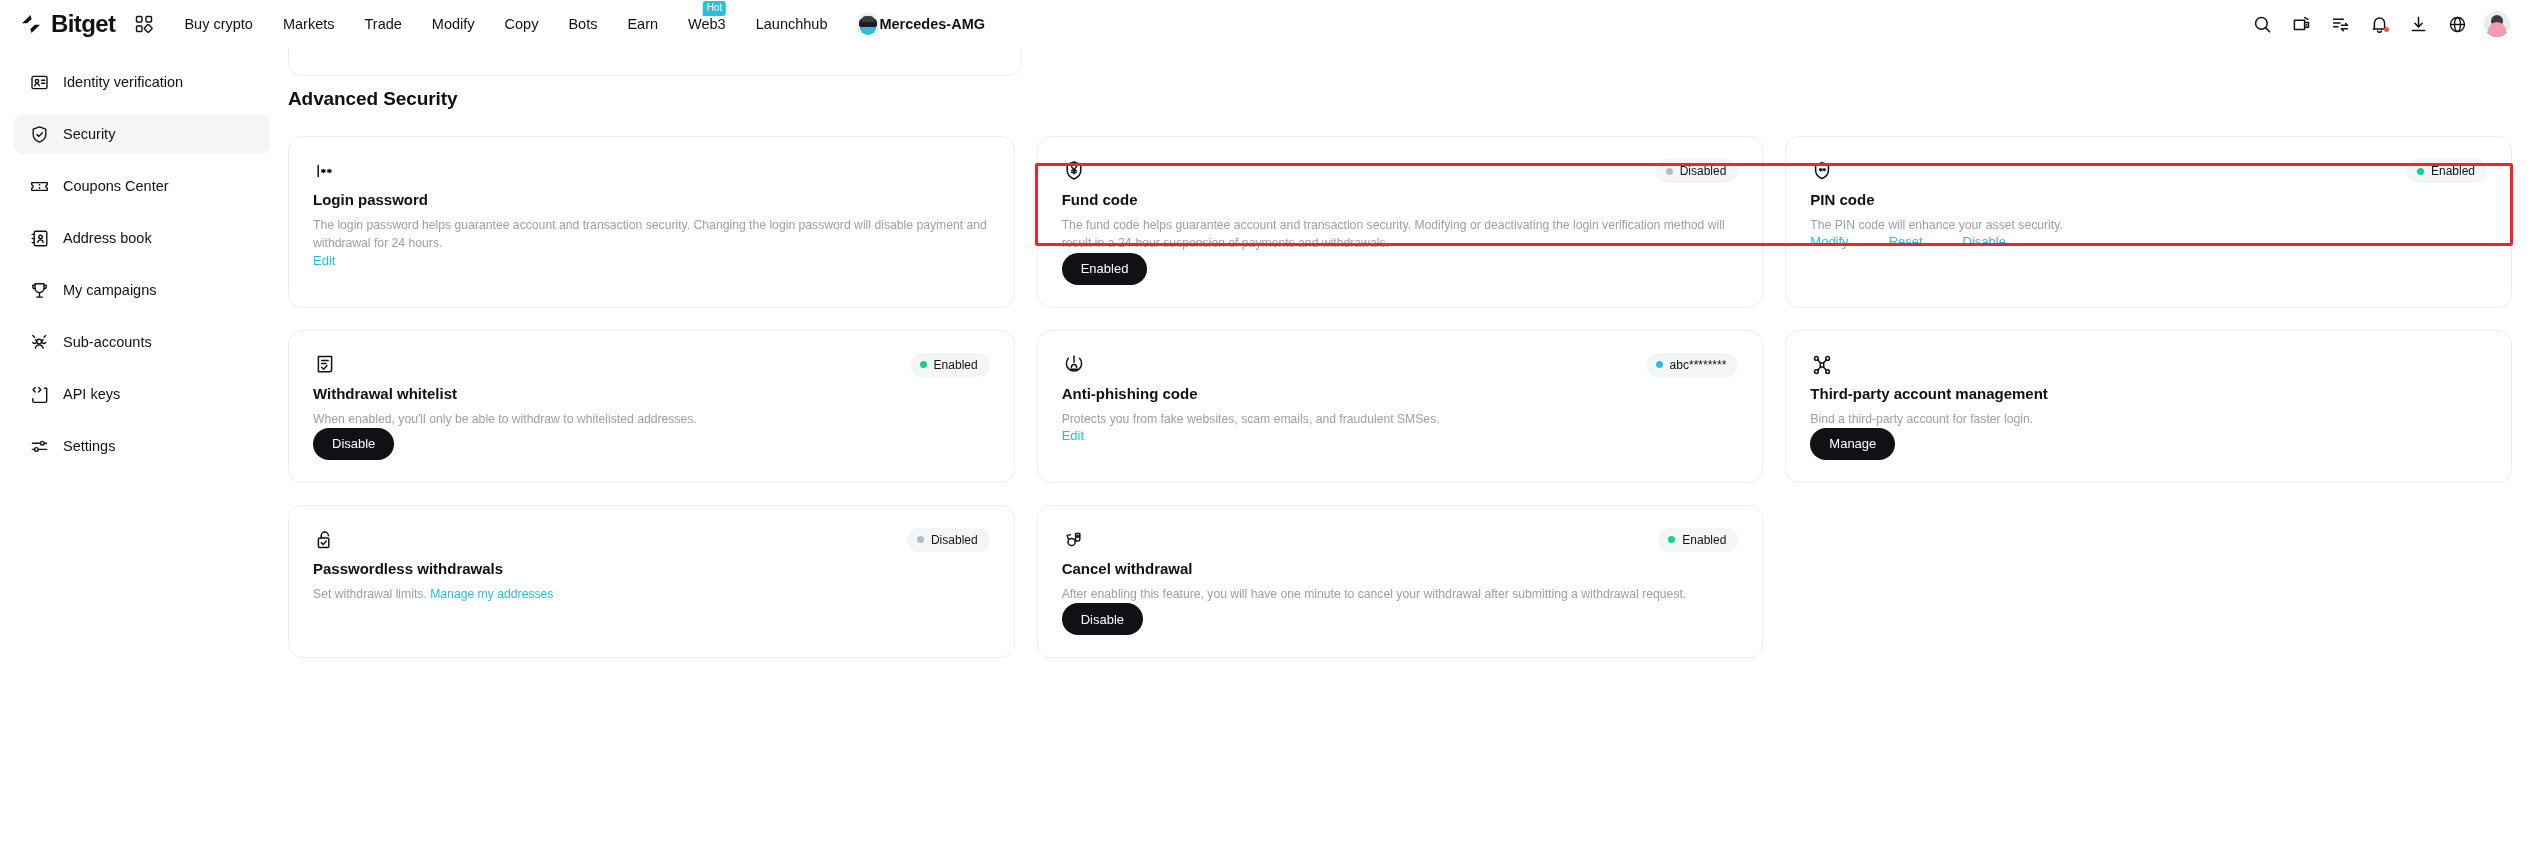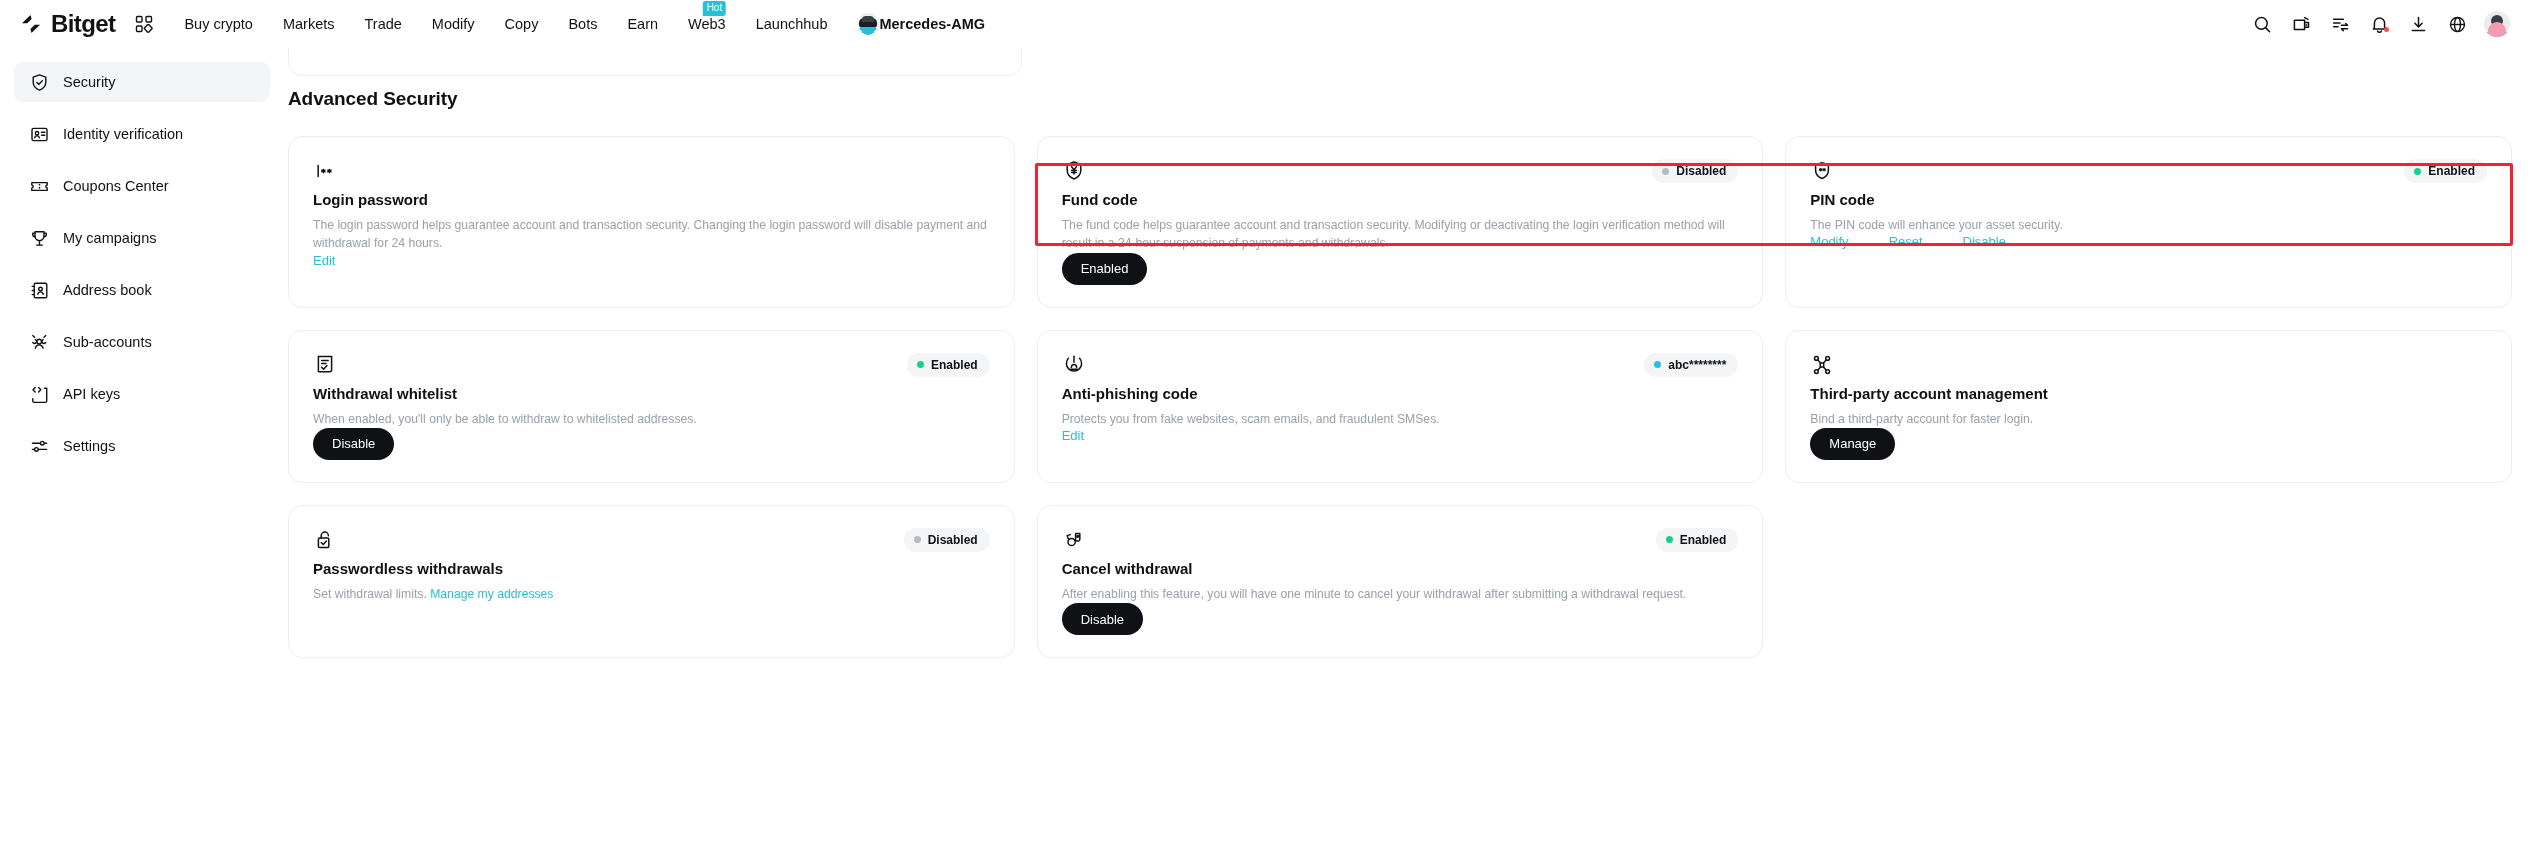--- a/index.html
+++ b/index.html
@@ -173,21 +173,21 @@
   }
   .card-ico { width: 24px; height: 24px; display:flex; align-items:center; justify-content:center; }
   .card-ico svg { display:block; }
 
   .badge {
     display: inline-flex; align-items: center; gap: 7px;
     background: #F4F5F7;
     border-radius: 14px;
     padding: 5px 12px 5px 10px;
     font-size: 12px;
-    font-weight: 700;
+    font-weight: 400;
     color: #101114;
     white-space: nowrap;
   }
   .badge .bdot { width: 7px; height: 7px; border-radius: 50%; flex: 0 0 7px; }
 
   .card-title {
     font-size: 15px;
     font-weight: 700;
     color: #101114;
     margin-top: 2px;
@@ -326,77 +326,77 @@
     <span class="avatar">
         <span class="av-base"></span>
       </span>
   </div>
 </div>
 
 <div class="shell">
 
   <div class="sidebar">
 
-    <div class="side-item active">
-      <span class="side-ico">
-        <svg width="19" height="19" viewBox="0 0 19 19" fill="none" stroke="#121214" stroke-width="1.4" stroke-linejoin="round" stroke-linecap="round">
-          <path d="M9.5 1.9 3.2 4.1v5.1c0 4 3 6.6 6.3 7.9 3.3-1.3 6.3-3.9 6.3-7.9V4.1z"></path>
-          <path d="M6.9 9.4l2 2 3.4-3.7"></path>
-        </svg>
-      </span>
-      <span>Security</span>
-    </div>
-
     <div class="side-item">
       <span class="side-ico">
         <svg width="19" height="19" viewBox="0 0 19 19" fill="none" stroke="#121214" stroke-width="1.4" stroke-linejoin="round" stroke-linecap="round">
           <rect x="2" y="3.4" width="15" height="12.2" rx="1.6"></rect>
           <circle cx="7" cy="8.2" r="1.7"></circle>
           <path d="M4.6 12.8c.3-1.3 1.3-2 2.4-2s2.1.7 2.4 2"></path>
           <line x1="11.6" y1="7.3" x2="14.8" y2="7.3"></line>
           <line x1="11.6" y1="10.2" x2="14.8" y2="10.2"></line>
         </svg>
       </span>
       <span>Identity verification</span>
     </div>
 
+    <div class="side-item active">
+      <span class="side-ico">
+        <svg width="19" height="19" viewBox="0 0 19 19" fill="none" stroke="#121214" stroke-width="1.4" stroke-linejoin="round" stroke-linecap="round">
+          <path d="M9.5 1.9 3.2 4.1v5.1c0 4 3 6.6 6.3 7.9 3.3-1.3 6.3-3.9 6.3-7.9V4.1z"></path>
+          <path d="M6.9 9.4l2 2 3.4-3.7"></path>
+        </svg>
+      </span>
+      <span>Security</span>
+    </div>
+
     <div class="side-item">
       <span class="side-ico">
         <svg width="19" height="19" viewBox="0 0 19 19" fill="none" stroke="#121214" stroke-width="1.4" stroke-linejoin="round">
           <path d="M1.8 5.6h15.4v2.5a1.4 1.4 0 0 0 0 2.8v2.5H1.8v-2.5a1.4 1.4 0 0 0 0-2.8z"></path>
           <line x1="9.5" y1="7" x2="9.5" y2="12" stroke-dasharray="1.6 1.5"></line>
         </svg>
       </span>
       <span>Coupons Center</span>
-    </div>
-
-    <div class="side-item">
-      <span class="side-ico">
-        <svg width="19" height="19" viewBox="0 0 19 19" fill="none" stroke="#121214" stroke-width="1.4" stroke-linejoin="round" stroke-linecap="round">
-          <path d="M5 2.8h9v4.3a4.5 4.5 0 0 1-9 0z"></path>
-          <path d="M5 4.1H2.8v1.4c0 1.3 1 2.2 2.2 2.3M14 4.1h2.2v1.4c0 1.3-1 2.2-2.2 2.3"></path>
-          <line x1="9.5" y1="11.6" x2="9.5" y2="15.8"></line>
-          <line x1="6.6" y1="16.1" x2="12.4" y2="16.1"></line>
-        </svg>
-      </span>
-      <span>My campaigns</span>
     </div>
 
     <div class="side-item">
       <span class="side-ico">
         <svg width="19" height="19" viewBox="0 0 19 19" fill="none" stroke="#121214" stroke-width="1.4" stroke-linejoin="round" stroke-linecap="round">
           <rect x="4.2" y="2.2" width="12.6" height="14.6" rx="1.6"></rect>
           <circle cx="10.5" cy="8" r="1.8"></circle>
           <path d="M7.8 13.2c.4-1.5 1.5-2.3 2.7-2.3s2.3.8 2.7 2.3"></path>
           <line x1="2.2" y1="5.4" x2="4.2" y2="5.4"></line>
           <line x1="2.2" y1="9.5" x2="4.2" y2="9.5"></line>
           <line x1="2.2" y1="13.6" x2="4.2" y2="13.6"></line>
         </svg>
       </span>
       <span>Address book</span>
+    </div>
+
+    <div class="side-item">
+      <span class="side-ico">
+        <svg width="19" height="19" viewBox="0 0 19 19" fill="none" stroke="#121214" stroke-width="1.4" stroke-linejoin="round" stroke-linecap="round">
+          <path d="M5 2.8h9v4.3a4.5 4.5 0 0 1-9 0z"></path>
+          <path d="M5 4.1H2.8v1.4c0 1.3 1 2.2 2.2 2.3M14 4.1h2.2v1.4c0 1.3-1 2.2-2.2 2.3"></path>
+          <line x1="9.5" y1="11.6" x2="9.5" y2="15.8"></line>
+          <line x1="6.6" y1="16.1" x2="12.4" y2="16.1"></line>
+        </svg>
+      </span>
+      <span>My campaigns</span>
     </div>
 
     <div class="side-item">
       <span class="side-ico">
         <svg width="19" height="19" viewBox="0 0 19 19" fill="none" stroke="#121214" stroke-width="1.4" stroke-linejoin="round" stroke-linecap="round">
           <circle cx="9.2" cy="8.6" r="2.4"></circle>
           <path d="M5.3 15.2c.5-2.1 2-3.3 3.9-3.3s3.4 1.2 3.9 3.3"></path>
           <path d="M4.6 4.2 2.8 2.6M14 4.2l1.8-1.6"></path>
           <path d="M5.3 6.6a2 2 0 1 1-2.5 2.8M13.2 6.6a2 2 0 1 0 2.5 2.8"></path>
         </svg>

